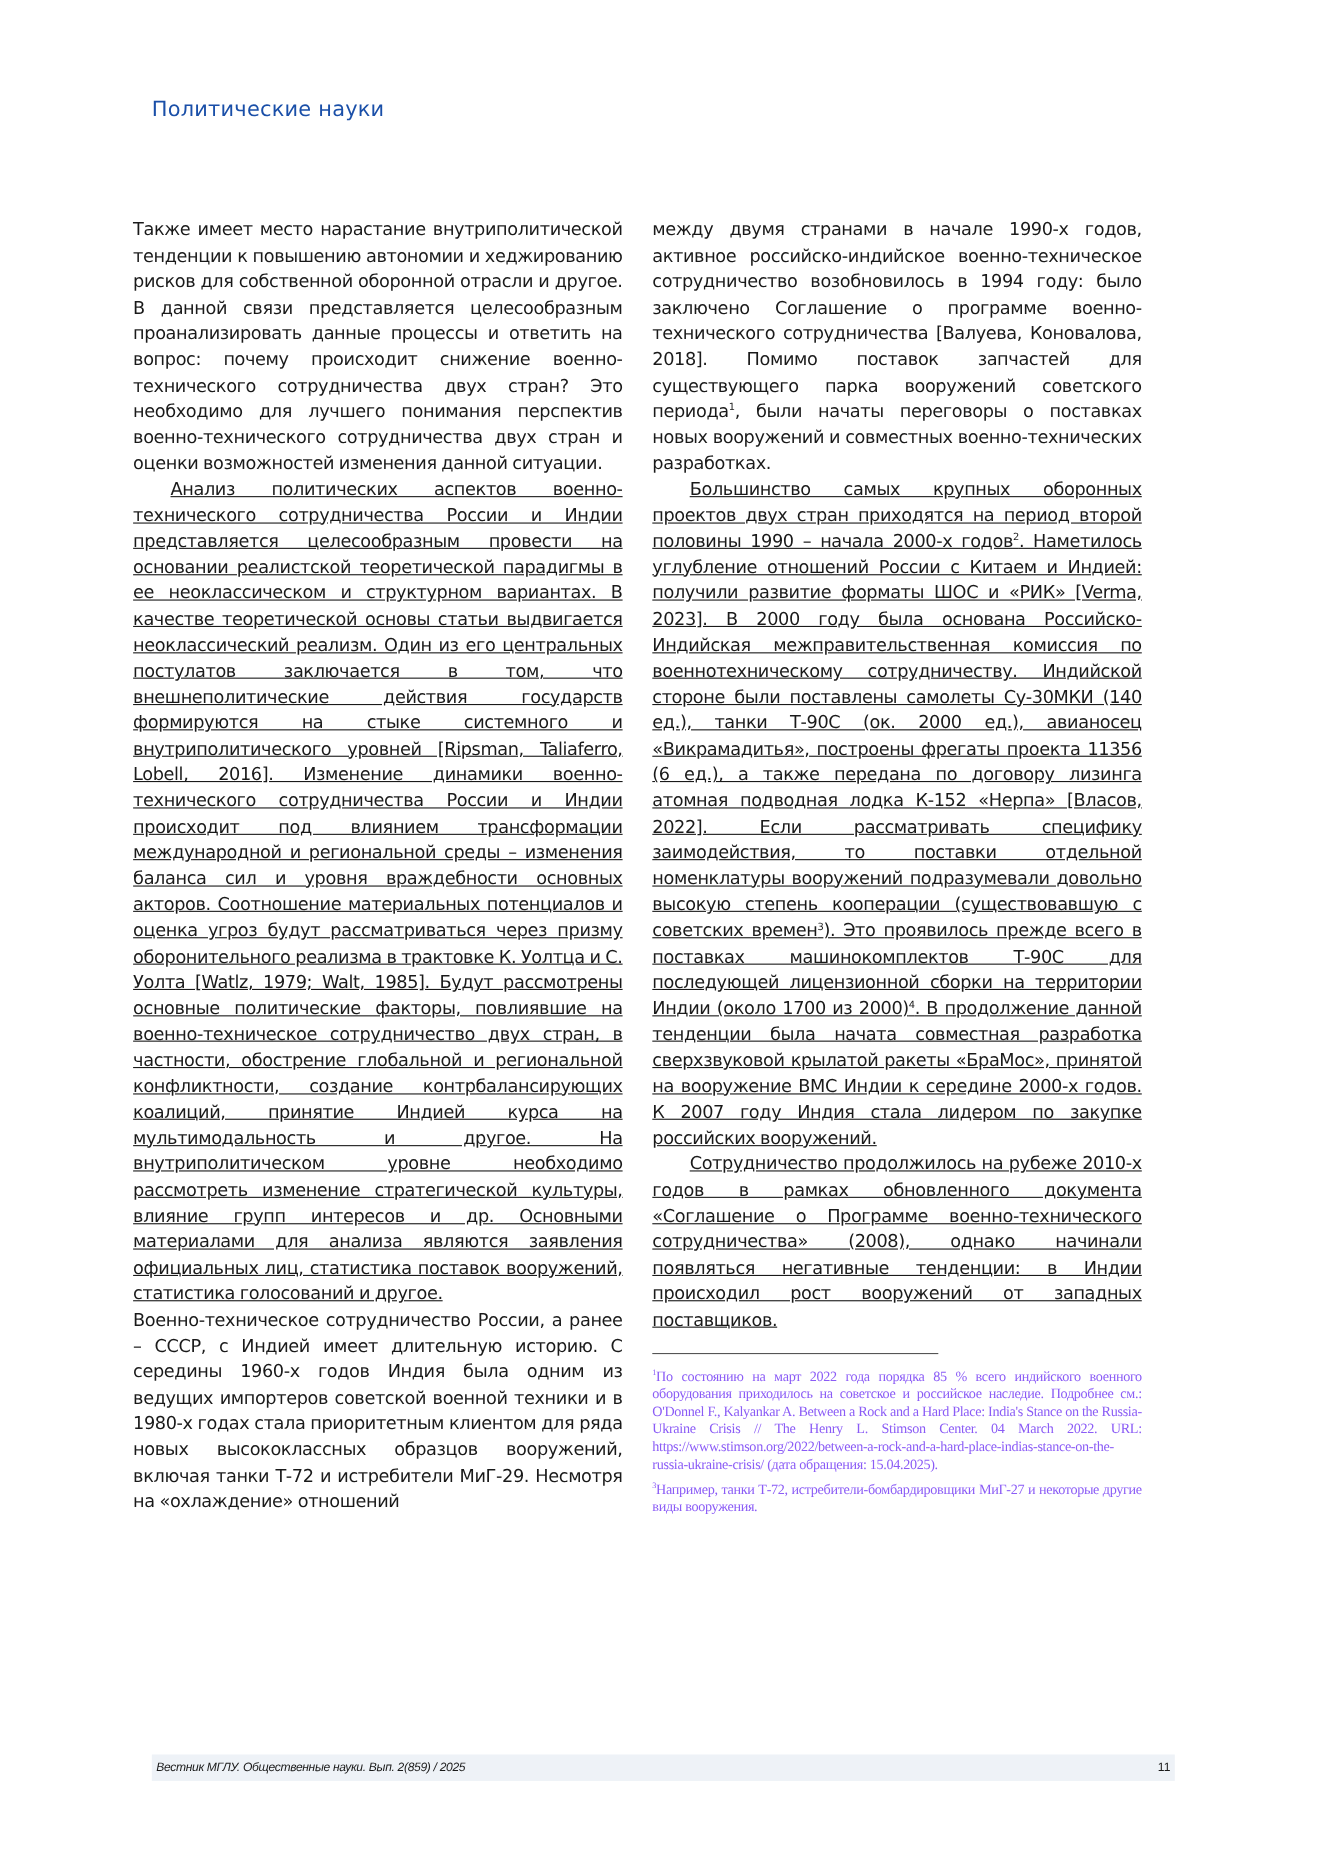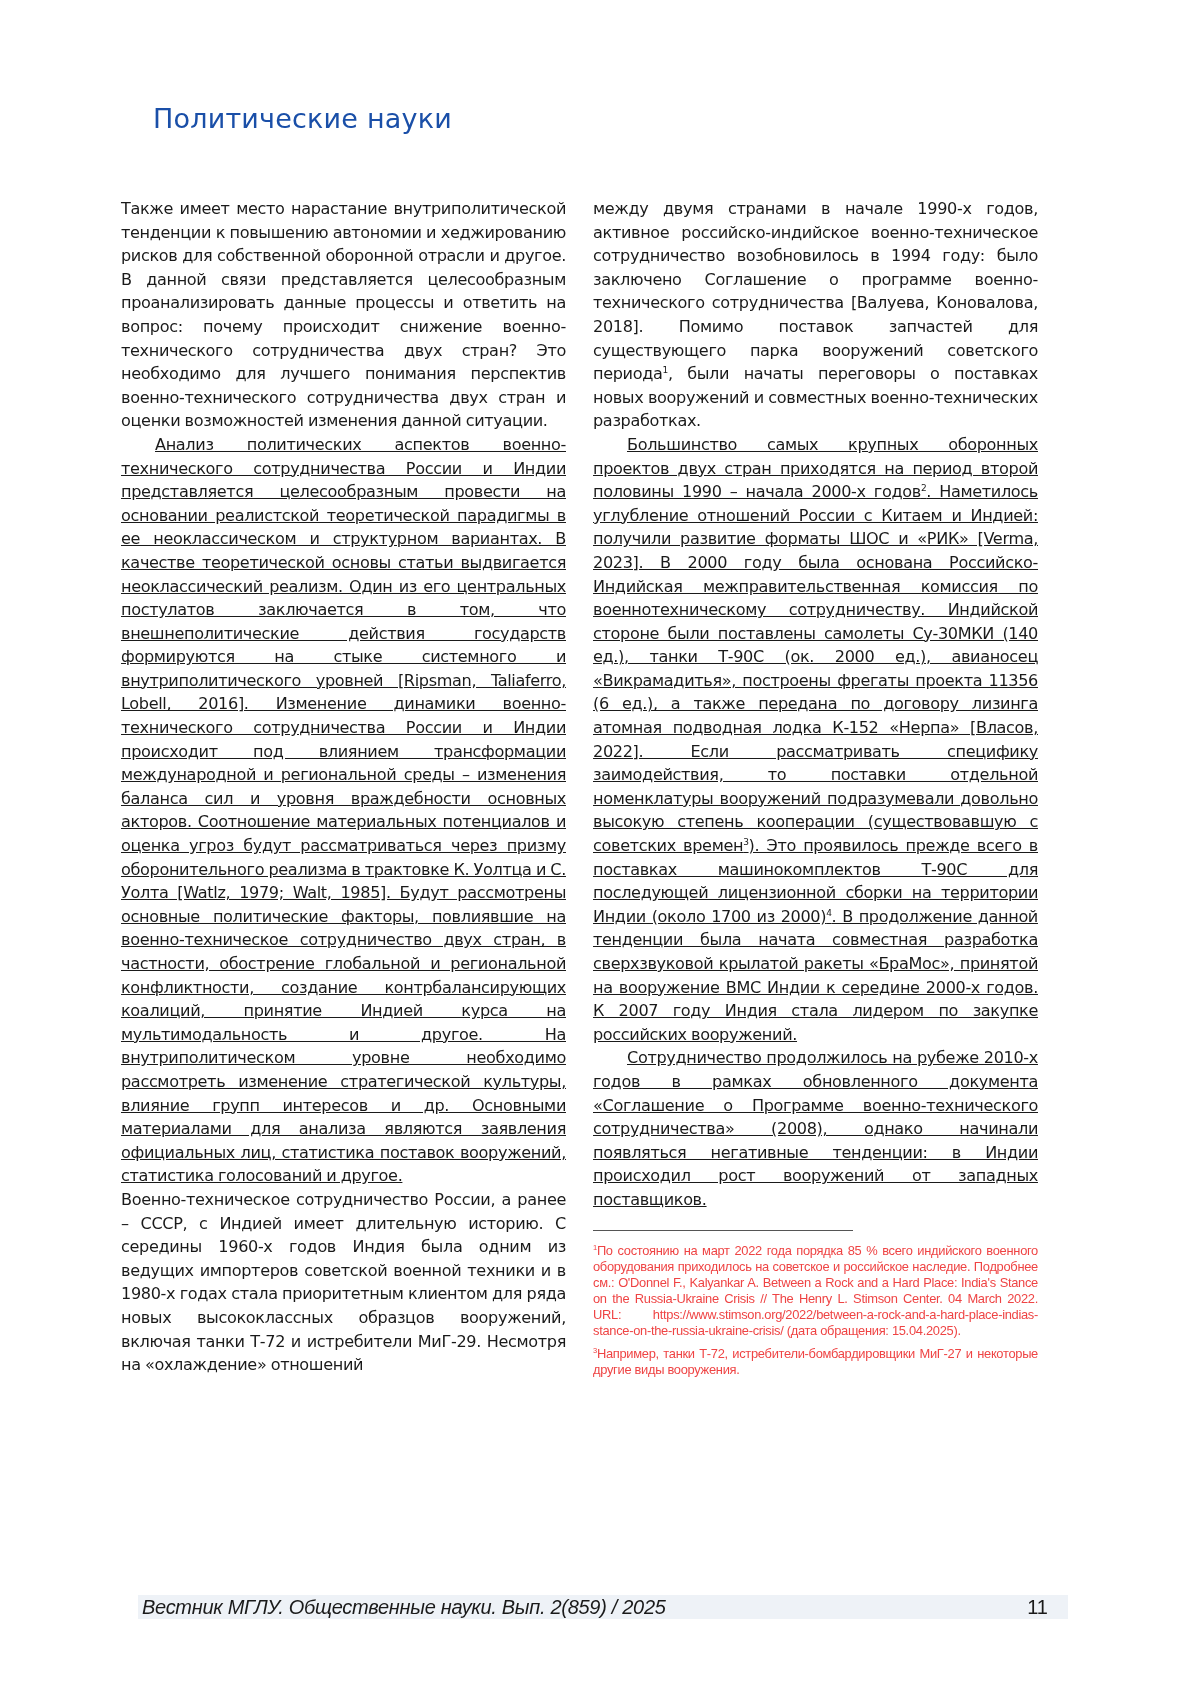--- a/index.html
+++ b/index.html
@@ -1,47 +1,47 @@
 <!DOCTYPE html>
 <html><head>
 <meta charset="utf-8">
 <style>
   html, body { margin: 0; padding: 0; background: #ffffff; }
   body { width: 1200px; height: 1697px; position: relative; overflow: hidden; color: #1a1a1a; }
   .section-title {
     position: absolute; left: 138px; top: 88px;
-    font-family: "DejaVu Sans", sans-serif; font-size: 27px; color: #1a4fa8; font-weight: normal;
-    letter-spacing: 0.2px; margin: 15px;
+    font-family: "DejaVu Sans", sans-serif; font-size: 19px; color: #1a4fa8; font-weight: normal;
+    letter-spacing: 0.2px; margin: 0;
   }
   .col {
     position: absolute; top: 197px; width: 445px;
     font-family: "DejaVu Sans", sans-serif; font-size: 16.1px; line-height: 23.6px;
     text-align: justify; hyphens: manual; letter-spacing: -0.35px; word-spacing: -0.5px;
   }
   .col-left { left: 121px; }
   .col-right { left: 593px; }
   .col p { margin: 0; }
   .col p.indent { text-indent: 34px; text-decoration: underline; }
   sup { font-size: 9px; line-height: 0; vertical-align: 6px; }
   .heading {
     margin: 53px 0 46px 0; font-family: "Liberation Sans", sans-serif; font-weight: bold;
     color: #1a4fa8; font-size: 17.5px; line-height: 25px; text-align: left; letter-spacing: 0.1px;
     word-spacing: 0;
   }
   .footnote-rule { width: 260px; height: 1px; background: #555; margin: 18px 0 12px 0; }
-  .footnotes { font-family: Liberation Sans, sans-serif; font-size: 12.9px; line-height: 16px; color: #ef4444; letter-spacing: -0.3px; word-spacing: 0; }
+  .footnotes { font-family: Liberation Serif, serif; font-size: 12.9px; line-height: 16px; color: #8b5cf6; letter-spacing: -0.3px; word-spacing: 0; }
   .footnotes p { margin: 0 0 7px 0; text-align: justify; }
   .footnotes sup { font-size: 7.5px; vertical-align: 5px; }
   .footer {
     position: absolute; left: 138px; top: 1595px; width: 930px; height: 24px;
     background: #eef2f7; display: flex; justify-content: space-between; align-items: center;
-    font-family: "Liberation Sans", sans-serif; font-size: 20px; color: #1a1a1a;
+    font-family: "Liberation Sans", sans-serif; font-size: 11px; color: #1a1a1a;
   }
   .footer .journal { font-style: italic; padding-left: 4px; letter-spacing: -0.3px; }
-  .footer .page { padding-right: 20px; text-align: right; }
+  .footer .page { padding-right: 4px; text-align: right; }
 </style>
 </head>
 <body>
 
 <h1 class="section-title">Политические науки</h1>
 
 <div class="col col-left">
   <p>Также имеет место нарастание внутриполитической тенденции к повышению автономии и хеджированию рисков для собственной оборонной отрасли и другое. В данной связи представляется целесообразным проанализировать данные процессы и ответить на вопрос: почему происходит снижение военно-технического сотрудничества двух стран? Это необходимо для лучшего понимания перспектив военно-технического сотрудничества двух стран и оценки возможностей изменения данной ситуации.</p>
   <p class="indent">Анализ политических аспектов военно-технического сотрудничества России и Индии представляется целесообразным провести на основании реалистской теоретической парадигмы в ее неоклассическом и структурном вариантах. В качестве теоретической основы статьи выдвигается неоклассический реализм. Один из его центральных постулатов заключается в том, что внешнеполитические действия государств формируются на стыке системного и внутриполитического уровней [Ripsman, Taliaferro, Lobell, 2016]. Изменение динамики военно-технического сотрудничества России и Индии происходит под влиянием трансформации международной и региональной среды – изменения баланса сил и уровня враждебности основных акторов. Соотношение материальных потенциалов и оценка угроз будут рассматриваться через призму оборонительного реализма в трактовке К. Уолтца и С. Уолта [Watlz, 1979; Walt, 1985]. Будут рассмотрены основные политические факторы, повлиявшие на военно-техническое сотрудничество двух стран, в частности, обострение глобальной и региональной конфликтности, создание контрбалансирующих коалиций, принятие Индией курса на мультимодальность и другое. На внутриполитическом уровне необходимо рассмотреть изменение стратегической культуры, влияние групп интересов и др. Основными материалами для анализа являются заявления официальных лиц, статистика поставок вооружений, статистика голосований и другое.</p>
   <p>Военно-техническое сотрудничество России, а ранее – СССР, с Индией имеет длительную историю. С середины 1960-х годов Индия была одним из ведущих импортеров советской военной техники и в 1980-х годах стала приоритетным клиентом для ряда новых высококлассных образцов вооружений, включая танки Т-72 и истребители МиГ-29. Несмотря на «охлаждение» отношений</p>

